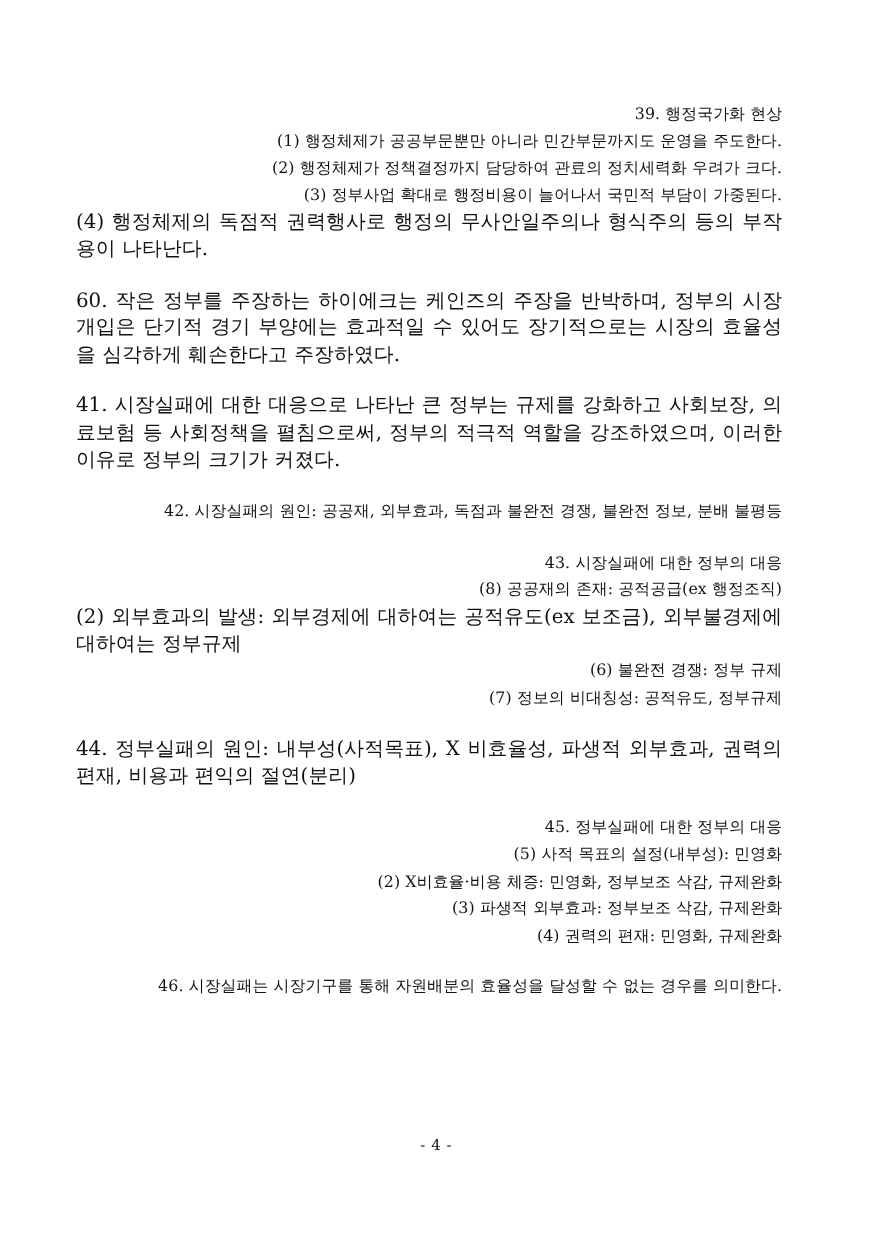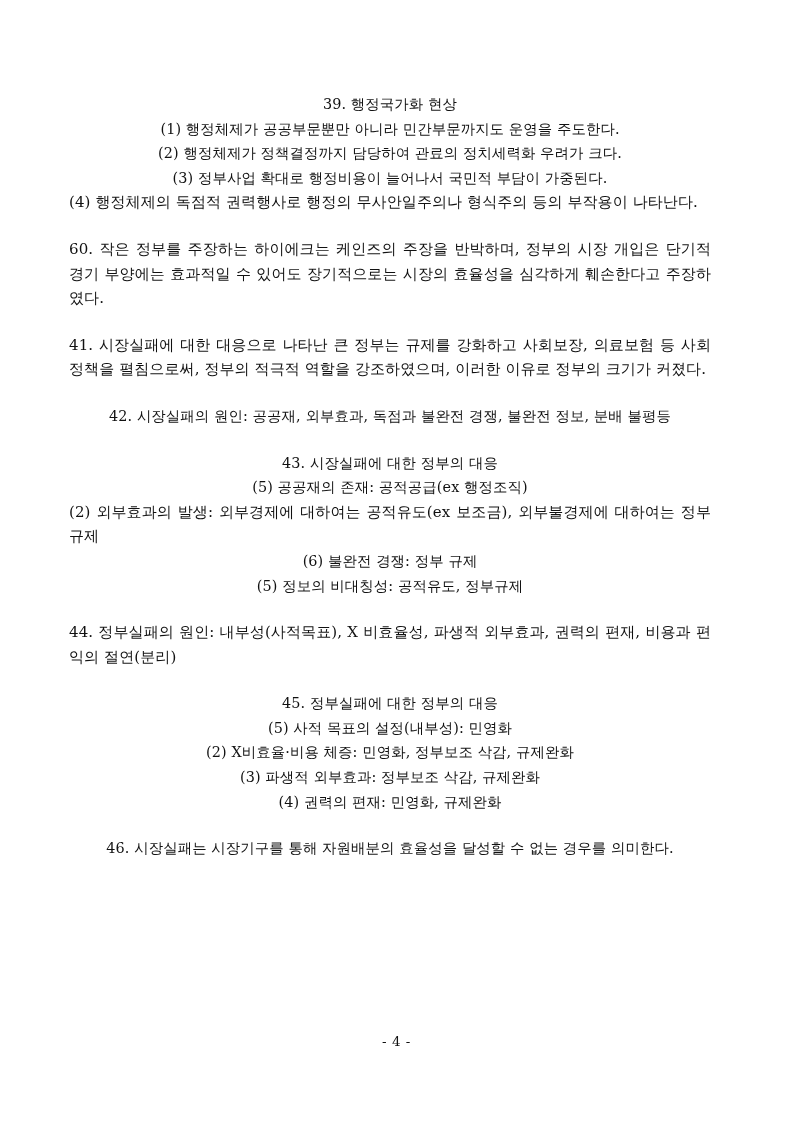--- a/index.html
+++ b/index.html
@@ -30,33 +30,33 @@
   }
   
   .block {
     margin: 0 0 22px 0;
   }
   .block:last-of-type {
     margin-bottom: 12px;
   }
   
   .para {
-    font-size: 15px;
+    font-size: 18px;
     line-height: 24.6px;
     text-align: justify;
     text-justify: inter-character;
     word-break: break-all;
     margin: 0;
     letter-spacing: 0.1px;
   }
   
   .line {
     font-size: 14.4px;
     line-height: 24.6px;
-    text-align: center;
+    text-align: right;
     margin: 0;
     white-space: nowrap;
     letter-spacing: 0.1px;
   }
   .footer {
     position: absolute;
     left: 0;
     right: 0;
     top: 1032px;
     text-align: center;
@@ -87,24 +87,24 @@
     <div class="block">
       <div class="para">41. 시장실패에 대한 대응으로 나타난 큰 정부는 규제를 강화하고 사회보장, 의료보험 등 사회정책을 펼침으로써, 정부의 적극적 역할을 강조하였으며, 이러한 이유로 정부의 크기가 커졌다.</div>
     </div>
 
     <div class="block">
       <div class="line">42. 시장실패의 원인: 공공재, 외부효과, 독점과 불완전 경쟁, 불완전 정보, 분배 불평등</div>
     </div>
 
     <div class="block">
       <div class="line">43. 시장실패에 대한 정부의 대응</div>
-      <div class="line">(5) 공공재의 존재: 공적공급(ex 행정조직)</div>
+      <div class="line">(8) 공공재의 존재: 공적공급(ex 행정조직)</div>
       <div class="para">(2) 외부효과의 발생: 외부경제에 대하여는 공적유도(ex 보조금), 외부불경제에 대하여는 정부규제</div>
       <div class="line">(6) 불완전 경쟁: 정부 규제</div>
-      <div class="line">(5) 정보의 비대칭성: 공적유도, 정부규제</div>
+      <div class="line">(7) 정보의 비대칭성: 공적유도, 정부규제</div>
     </div>
 
     <div class="block">
       <div class="para">44. 정부실패의 원인: 내부성(사적목표), X 비효율성, 파생적 외부효과, 권력의 편재, 비용과 편익의 절연(분리)</div>
     </div>
 
     <div class="block">
       <div class="line">45. 정부실패에 대한 정부의 대응</div>
       <div class="line">(5) 사적 목표의 설정(내부성): 민영화</div>
       <div class="line">(2) X비효율·비용 체증: 민영화, 정부보조 삭감, 규제완화</div>

